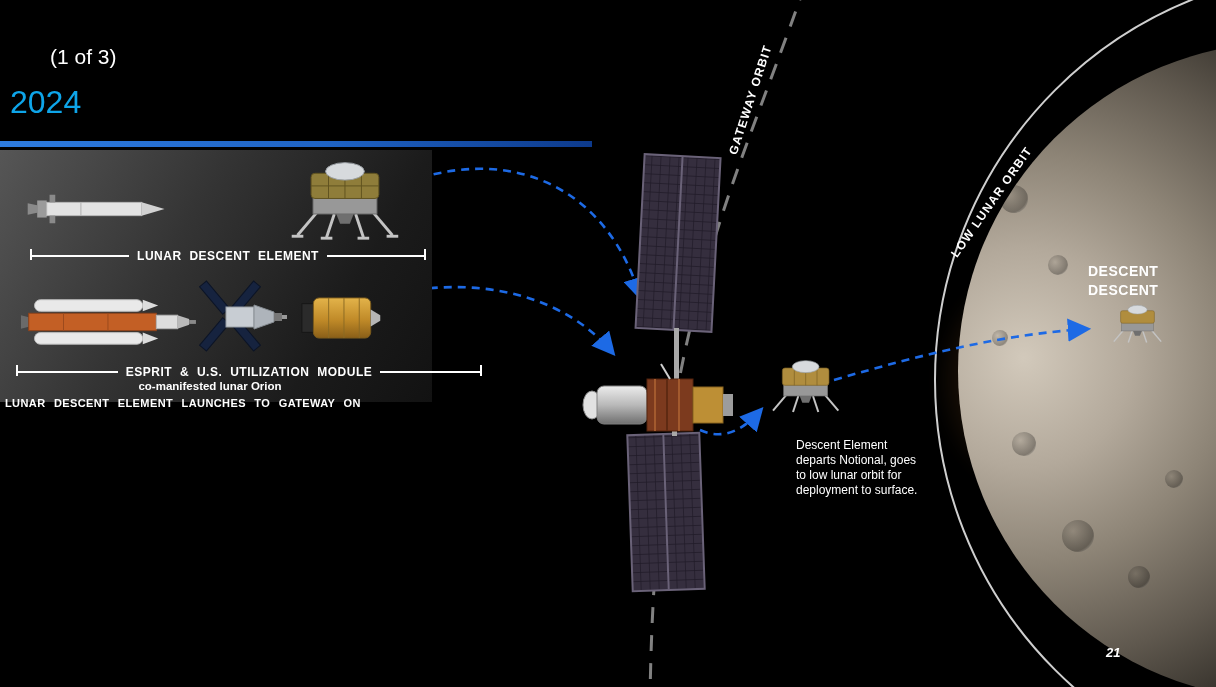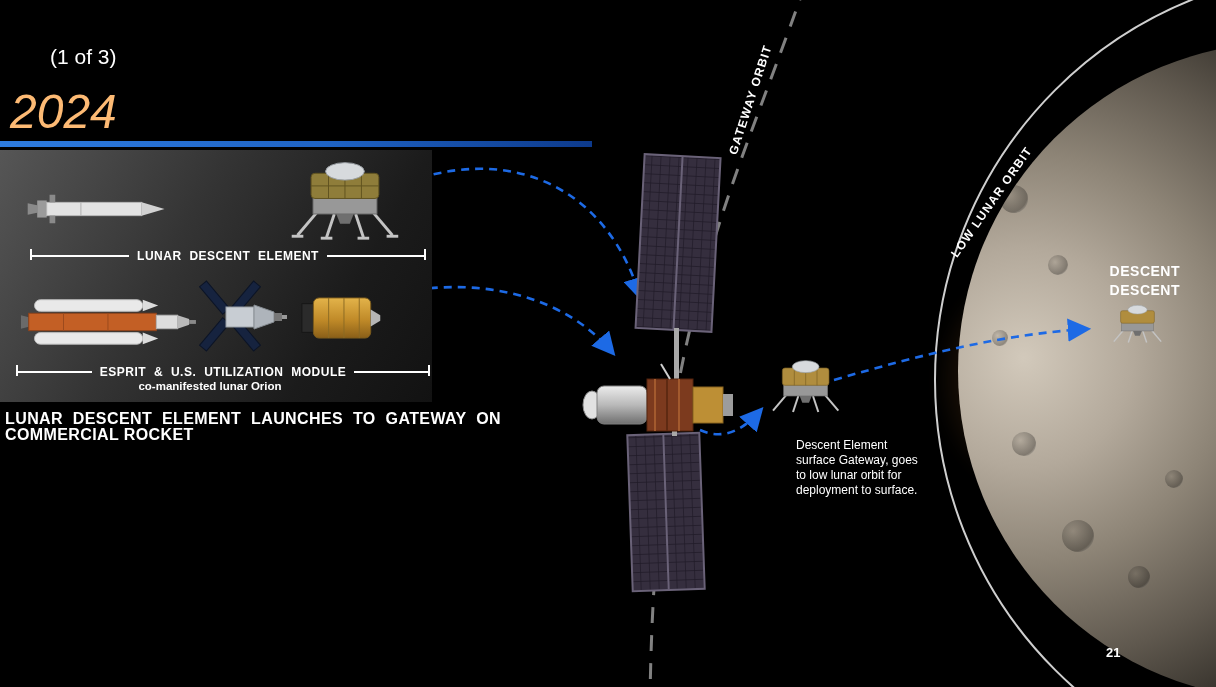--- a/index.html
+++ b/index.html
@@ -5,61 +5,61 @@
   * { margin:0; padding:0; box-sizing:border-box; }
   html, body { background:#000; }
   #slide {
     position:relative; width:1216px; height:687px; background:#000;
     overflow:hidden; font-family:"Liberation Sans", sans-serif; color:#fff;
   }
   .abs { position:absolute; }
 
   .slide-title { left:8px; top:8px; font-size:27px; font-weight:bold; letter-spacing:.2px; white-space:nowrap; }
   .slide-subtitle { left:8px; top:45px; font-size:21px;margin-left:42px; }
-  .year { left:10px; top:84px; font-size:48px; color:#fdba74;font-style:italic; }
+  .year { left:10px; top:84px; font-size:32px; color:#0ea5e9; }
   .year-bar { left:0; top:141px; width:592px; height:6px;
     background:linear-gradient(90deg,#2e7ce0 0%,#1f63c4 55%,#0d3a8c 100%); }
 
   .left-panel {
     left:0; top:150px; width:432px; height:252px;
     background:linear-gradient(120deg,#565656 0%,#343434 40%,#1b1b1b 75%,#121212 100%);
     padding-left:25px;
   }
   .icon-svg { position:absolute; }
 
   .bracket { position:absolute; display:flex; align-items:flex-end; height:14px; }
   .bracket .bline { flex:1; height:2px; background:#fff; margin-bottom:3px; }
   .bracket .tick  { width:2px; height:11px; background:#fff; }
   .bracket .blabel {
     padding:0 8px; font-size:12px; font-weight:bold; letter-spacing:.5px;
     word-spacing:4px; white-space:nowrap; margin-bottom:-3px;
   }
   .esprit-sub { position:absolute; left:60px; top:230px; width:300px; text-align:center; font-size:11.5px; font-weight:bold; }
 
-  .panel-caption { left:5px; top:411px; font-size:16px; font-weight:bold; line-height:16px; letter-spacing:.4px; }
+  .panel-caption { left:5px; top:395px; font-size:11px; font-weight:bold; line-height:16px; letter-spacing:.4px; }
   .panel-caption .cap1 { word-spacing:5px; }
 
   .overlay { position:absolute; left:0; top:0; width:1216px; height:687px; }
   .arrow { fill:none; stroke:#1d6ae5; stroke-width:2.6; stroke-dasharray:8 6; }
 
   .moon-glow { left:905px; top:230px; width:260px; height:300px; border-radius:50%;
     background:radial-gradient(closest-side, rgba(232,160,60,.30), rgba(180,110,40,.13) 55%, transparent 78%);
     filter:blur(6px); }
   .moon { left:958px; top:42px; width:658px; height:658px; border-radius:50%; overflow:hidden;
     background:radial-gradient(circle at 10% 48%, #d2c9bb 0%, #b3a99b 16%, #8d8476 30%, #5f584e 45%, #332f29 58%, #15130f 68%, #000 80%); }
   .crater { position:absolute; border-radius:50%;
     background:radial-gradient(circle at 35% 35%, rgba(0,0,0,.04), rgba(0,0,0,.30) 68%, rgba(255,255,255,.14) 86%, transparent 100%); }
 
   .orbit-label { position:absolute; font-size:12px; font-weight:bold; letter-spacing:1.2px; white-space:nowrap; transform-origin:0 0; }
   .gateway-orbit-label { left:726px; top:152px; transform:rotate(-72deg); }
   .llo-label { left:948px; top:252px; transform:rotate(-55deg); }
 
   .descent-note { left:748px; top:438px; font-size:12px; line-height:15px;margin-left:48px; }
-  .descent-label { left:1088px; top:262px; width:92px; text-align:right; font-size:14px; font-weight:bold; line-height:19px; letter-spacing:.5px; }
-  .page-number { left:1106px; top:645px; font-size:13px; font-weight:bold; }
+  .descent-label { left:1088px; top:262px; width:92px; text-align:left; font-size:14px; font-weight:bold; line-height:19px; letter-spacing:.5px; }
+  .page-number { left:1106px; top:645px; font-size:13px; font-weight:bold;font-style:italic; }
 </style>
 </head>
 <body>
 
 <div id="slide">
 
   <div class="abs moon-glow"></div>
   <div class="abs moon">
     <div class="crater" style="left:42px;top:143px;width:28px;height:28px;"></div>
     <div class="crater" style="left:90px;top:213px;width:20px;height:20px;"></div>
@@ -166,33 +166,32 @@
         </linearGradient>
       </defs>
       <rect x="2" y="18" width="12" height="30" fill="#2b2b2b" stroke="#161616"></rect>
       <rect x="14" y="12" width="60" height="42" rx="6" fill="url(#goldGrad)" stroke="#7a5a1c"></rect>
       <line x1="30" y1="12" x2="30" y2="54" stroke="#8a6a24"></line>
       <line x1="46" y1="12" x2="46" y2="54" stroke="#8a6a24"></line>
       <line x1="62" y1="12" x2="62" y2="54" stroke="#8a6a24"></line>
       <polygon points="74,24 84,30 84,36 74,42" fill="#b5b5b5"></polygon>
     </svg>
 
-    <div class="bracket" style="left:16px;top:212px;width:414px;">
+    <div class="bracket" style="left:16px;top:212px;width:466px;">
       <span class="tick"></span>
       <span class="bline"></span>
       <span class="blabel">ESPRIT &amp; U.S. UTILIZATION MODULE</span>
       <span class="bline"></span>
       <span class="tick"></span>
     </div>
     <div class="esprit-sub">co-manifested lunar Orion</div>
   </div>
 
   <div class="abs panel-caption">
     <div class="cap1">LUNAR DESCENT ELEMENT LAUNCHES TO GATEWAY ON</div>
-    <div>COMMERCIAL ROCKET</div>
   </div>
 
   <svg class="icon-svg" style="left:575px;top:148px;width:230px;height:450px;" viewBox="0 0 230 450">
     <defs>
       <pattern id="gwCells" width="9" height="9" patternUnits="userSpaceOnUse">
         <rect width="9" height="9" fill="#352e3e"></rect>
         <path d="M 9 0 H 0 V 9" fill="none" stroke="#1f1a27" stroke-width="1.4"></path>
       </pattern>
       <linearGradient id="grayGrad" x1="0" y1="0" x2="0" y2="1">
         <stop offset="0" stop-color="#ececec"></stop>
@@ -250,21 +249,21 @@
     <rect x="28" y="46" width="66" height="18" fill="#989898" stroke="#6e6e6e"></rect>
     <rect x="26" y="22" width="70" height="26" rx="4" fill="#b08d3e" stroke="#7a5f22"></rect>
     <ellipse cx="61" cy="20" rx="20" ry="9" fill="#d7dadd" stroke="#9aa0a5"></ellipse>
   </svg>
 
   <div class="orbit-label gateway-orbit-label">GATEWAY ORBIT</div>
   <div class="orbit-label llo-label">LOW LUNAR ORBIT</div>
 
   <div class="abs descent-note">
     <div>Descent Element</div>
-    <div>surface Gateway, goes</div>
+    <div>departs Notional, goes</div>
     <div>to low lunar orbit for</div>
     <div>deployment to surface.</div>
   </div>
 
   <div class="abs descent-label">
     <div>DESCENT</div>
     <div>DESCENT</div>
   </div>
 
   <div class="abs page-number">21</div>

